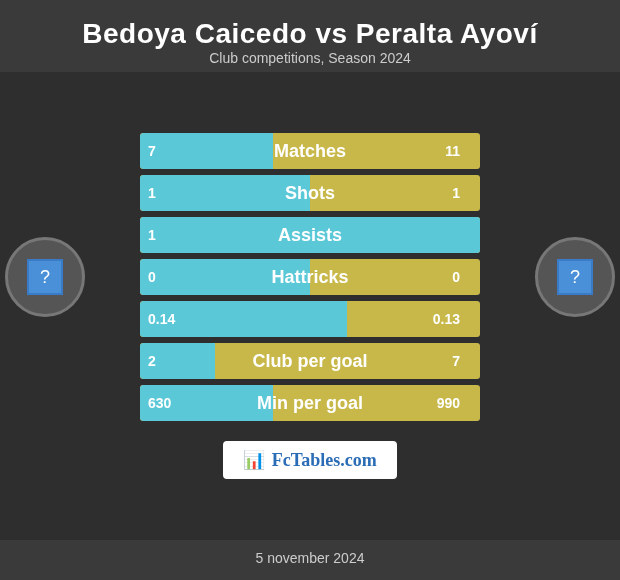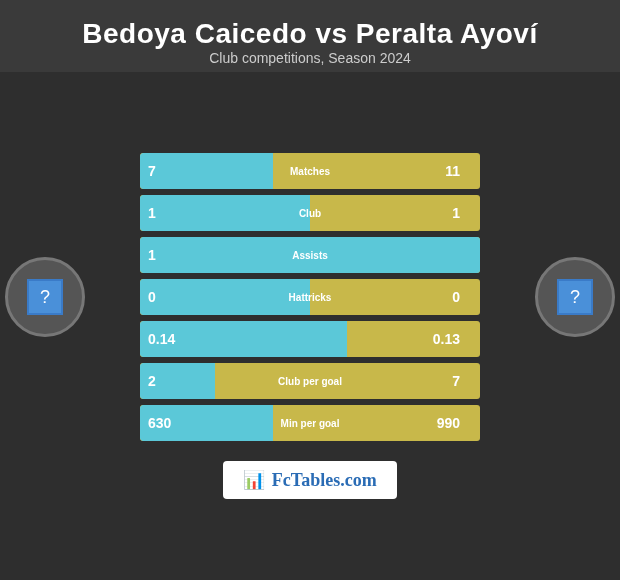--- a/index.html
+++ b/index.html
@@ -90,21 +90,21 @@
       height: 100%;
       background-color: #5bc8d8;
       border-radius: 3px 0 0 3px;
     }
 
     .stat-label {
       position: absolute;
       left: 50%;
       transform: translateX(-50%);
       font-weight: bold;
-      font-size: 10px;
+      font-size: 18px;
       color: #fff;
       text-align: center;
       z-index: 3;
       white-space: nowrap;
     }
 
     .stat-val-left {
       position: absolute;
       left: 8px;
       font-weight: bold;
@@ -220,21 +220,21 @@
             <div class="stat-bar-bg">
               <div class="stat-fill-left" style="width: 39%;"></div>
               <div class="stat-label">Matches</div>
               <div class="stat-val-left">7</div>
               <div class="stat-val-right">11</div>
             </div>
           </div>
           <div class="stat-row">
             <div class="stat-bar-bg">
               <div class="stat-fill-left" style="width: 50%;"></div>
-              <div class="stat-label">Club</div>
+              <div class="stat-label">Shots</div>
               <div class="stat-val-left">1</div>
               <div class="stat-val-right">1</div>
             </div>
           </div>
           <div class="stat-row">
             <div class="stat-bar-bg">
               <div class="stat-fill-left" style="width: 100%;"></div>
               <div class="stat-label">Assists</div>
               <div class="stat-val-left">1</div>
             </div>
@@ -282,14 +282,17 @@
 
     <div class="bottom-area">
       <div class="logo-area">
         <span class="logo-icon">📊</span>
         <span class="logo-text">FcTables.com</span>
       </div>
     </div>
 
   </div>
 
+  <div class="footer">
+    <span>5 november 2024</span>
+  </div>
 
 </div>
 
 </body></html>

